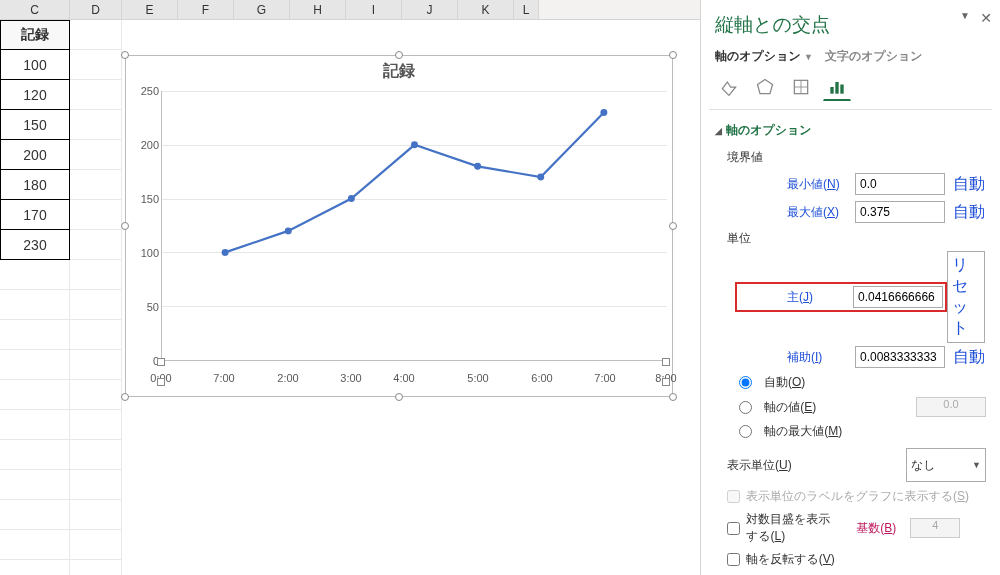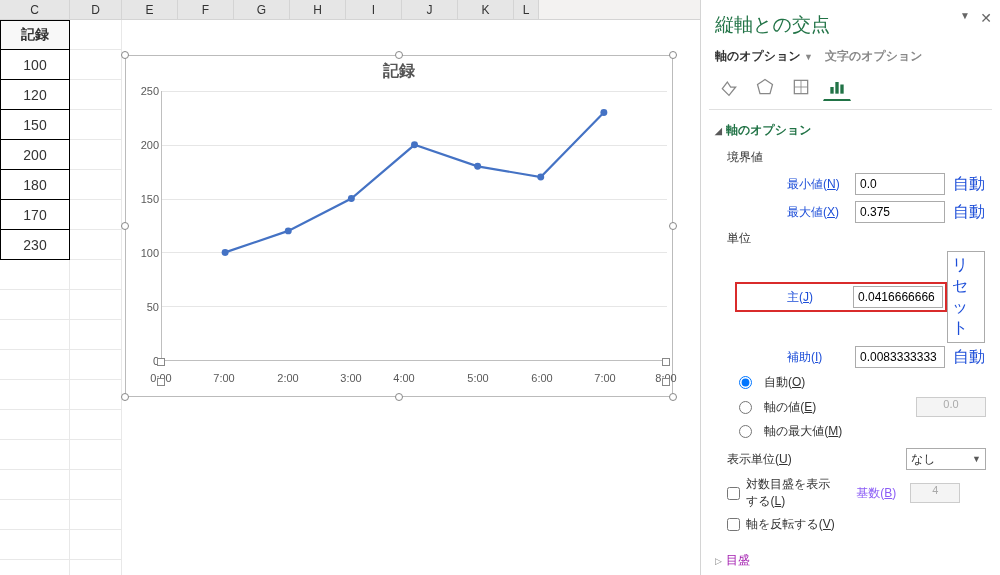--- a/index.html
+++ b/index.html
@@ -76,24 +76,24 @@
     .highlight-box .field-label { width: 62px; }
     
     .radio-row { display: flex; align-items: center; padding: 3px 0 3px 24px; gap: 12px; font-size: 12px; }
     .radio-row input[type=radio] { margin: 0; }
     .radio-row .right-input { margin-left: auto; width: 70px; height: 20px; border: 1px solid #ccc; background: #f4f4f4; color: #aaa; text-align: center; font-size: 11px;}
     
     .check-row { display: flex; align-items: center; padding: 3px 0 3px 12px; gap: 6px; font-size: 12px; flex-wrap: wrap;}
     .check-row input[type=checkbox] { margin: 0; }
     .check-row.disabled { color: #aaa; }
     .check-row .right-input { margin-left: 8px; width: 50px; height: 20px; border: 1px solid #ccc; background: #f4f4f4; color: #aaa; text-align: center; font-size: 11px;}
-    .check-row .base-label { color:#8b5cf6; margin-left: 20px; }
+    .check-row .base-label { color:#be185d; margin-left: 20px; }
     
     .select-row { display: flex; align-items: center; padding: 5px 0 3px 12px; gap: 6px; font-size: 12px; }
-    .select-row .sel { margin-left: auto; width: 80px; height: 22px; border: 1px solid #ababab; display: flex; align-items: center; justify-content: space-between; padding: 4px 4px; background: #fff;}
+    .select-row .sel { margin-left: auto; width: 80px; height: 22px; border: 1px solid #ababab; display: flex; align-items: center; justify-content: space-between; padding: 16px 4px; background: #fff;}
     .sel .arrow { font-size: 9px; color: #595959; }
 
     u { text-decoration: underline; }
   </style>
 </head>
 <body>
 
 <div class="sheet-area">
   <div class="col-headers">
     <div class="col-header col-c">C</div>
@@ -287,20 +287,24 @@
       <span>軸の最大値(<u>M</u>)</span>
     </div>
 
     <div class="select-row">
       <span>表示単位(<u>U</u>)</span>
       <div class="sel">
         <span>なし</span>
           <span class="arrow">▼</span>
       </div>
     </div>
+    <div class="check-row disabled">
+      <input type="checkbox" disabled="" style="">
+      <span>表示単位のラベルをグラフに表示する(<u>S</u>)</span>
+    </div>
     <div class="check-row">
       <input type="checkbox" style="">
       <span>対数目盛を表示<br>する(<u>L</u>)</span>
       <span class="base-label">基数(<u>B</u>)</span>
       <span class="right-input">4</span>
     </div>
     <div class="check-row">
       <input type="checkbox" style="">
       <span>軸を反転する(<u>V</u>)</span>
     </div>

